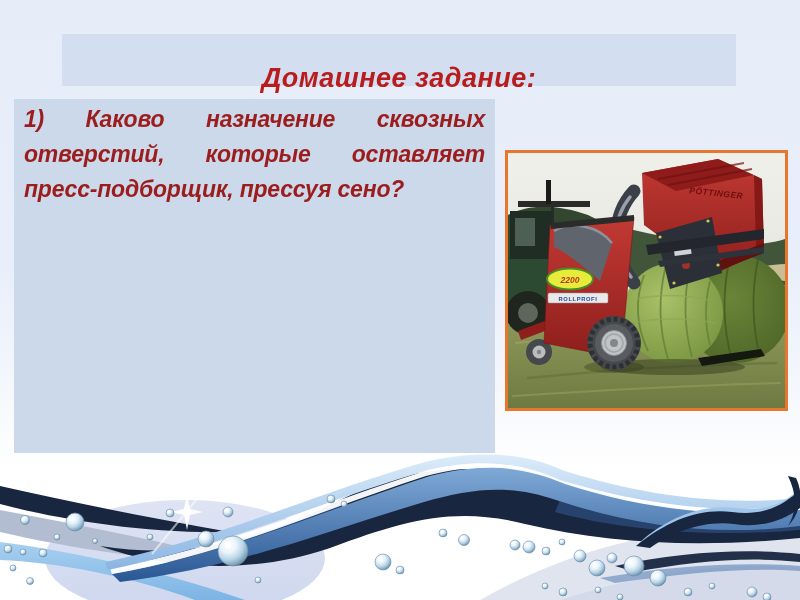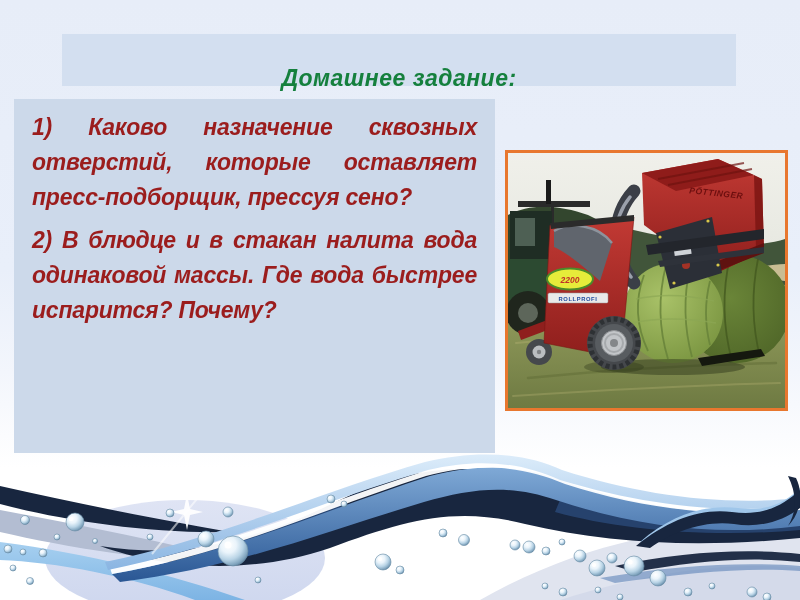--- a/index.html
+++ b/index.html
@@ -6,29 +6,29 @@
   .slide{
     position:relative;width:800px;height:600px;overflow:hidden;
     font-family:"Liberation Sans", sans-serif;
     background:linear-gradient(180deg,#e7edf8 0%,#e9effa 45%,#f3f6fc 62%,#ffffff 78%,#ffffff 100%);
   }
   .title-banner{
     position:absolute;left:62px;top:34px;width:674px;height:52px;
     background:#d3dff0;display:flex;align-items:center;justify-content:center;
   }
   .title-text{
-    font-size:23px;font-weight:bold;font-style:italic;color:#15803d;
+    font-size:27px;font-weight:bold;font-style:italic;color:#b91c1c;
     letter-spacing:.5px;white-space:nowrap;margin-top:36px;
   }
   .question-block{
     position:absolute;left:14px;top:99px;width:481px;height:354px;
     background:#ccd9ea;box-sizing:border-box;padding:3px 10px;
   }
   .question-block p{
-    margin:8px;font-size:23px;line-height:35px;font-weight:bold;font-style:italic;
+    margin:0;font-size:23px;line-height:35px;font-weight:bold;font-style:italic;
     color:#9b1d1d;text-align:justify;letter-spacing:-0.2px;
   }
   .photo-frame{
     position:absolute;left:505px;top:150px;width:283px;height:261px;
     box-sizing:border-box;border:3px solid #e8772e;background:#ebebe5;
   }
   .photo-frame svg{display:block;}
   .wave-footer{position:absolute;left:0;bottom:0;width:800px;height:150px;}
   .wave-footer svg{display:block;}
 </style>
@@ -36,21 +36,20 @@
 <body>
 
 <div class="slide">
 
   <div class="title-banner">
     <span class="title-text">Домашнее задание:</span>
   </div>
 
   <div class="question-block">
     <p>1) Каково назначение сквозных отверстий, которые оставляет пресс-подборщик, прессуя сено?</p>
-    <p>2) В блюдце и в стакан налита вода одинаковой массы. Где вода быстрее испарится? Почему?</p>
   </div>
 
   <div class="photo-frame">
     <svg width="277" height="255" viewBox="0 0 277 255">
       <defs>
         <linearGradient id="skyG" x1="0" y1="0" x2="0" y2="1">
           <stop offset="0" stop-color="#f0f0ea"></stop>
             <stop offset="1" stop-color="#e2e4dc"></stop>
         </linearGradient>
         <linearGradient id="grassG" x1="0" y1="0" x2="0" y2="1">

